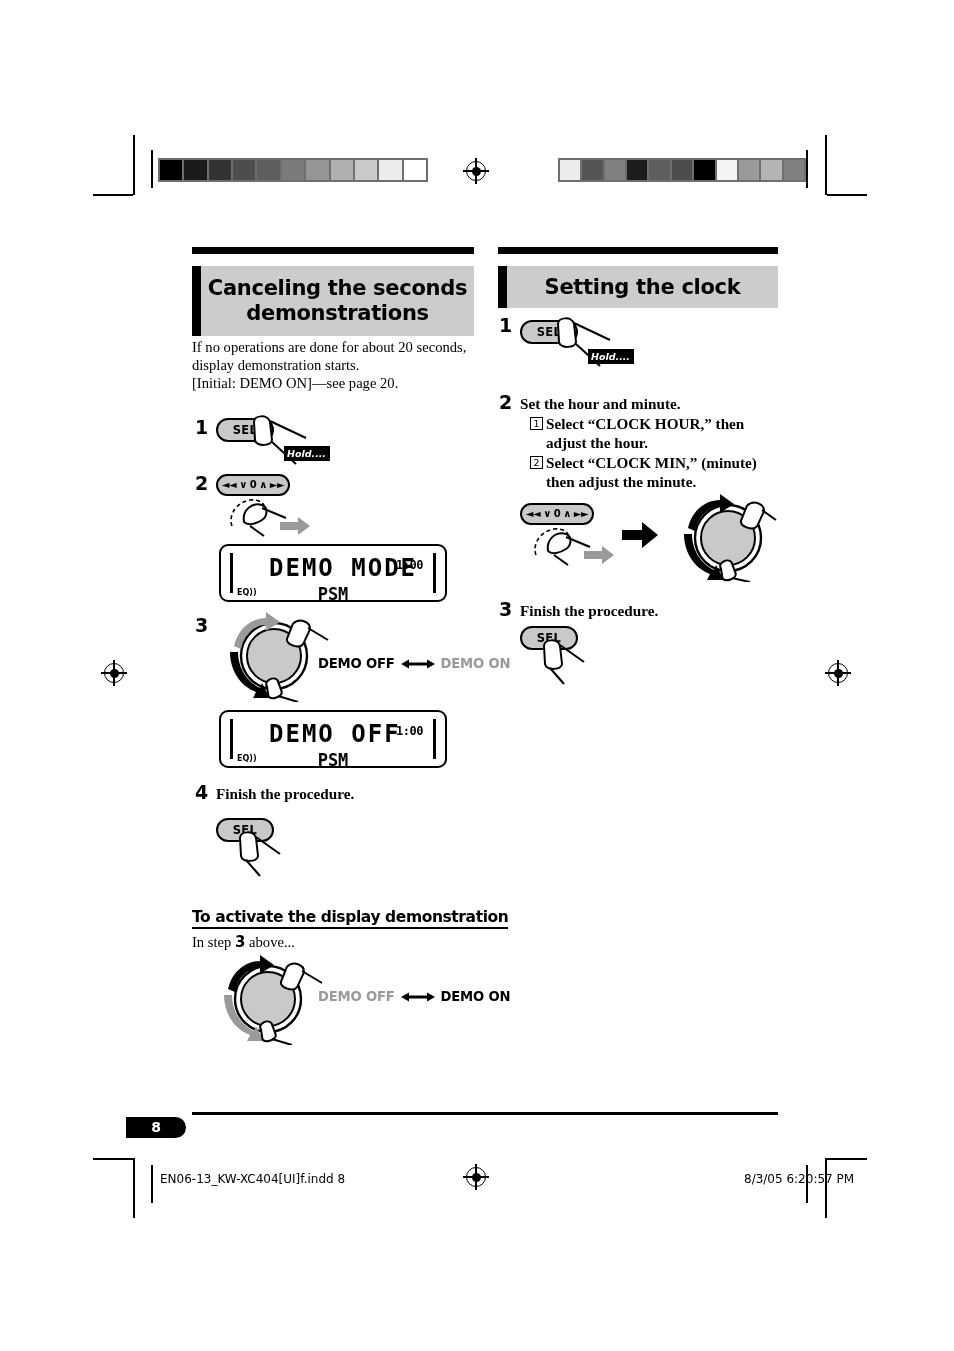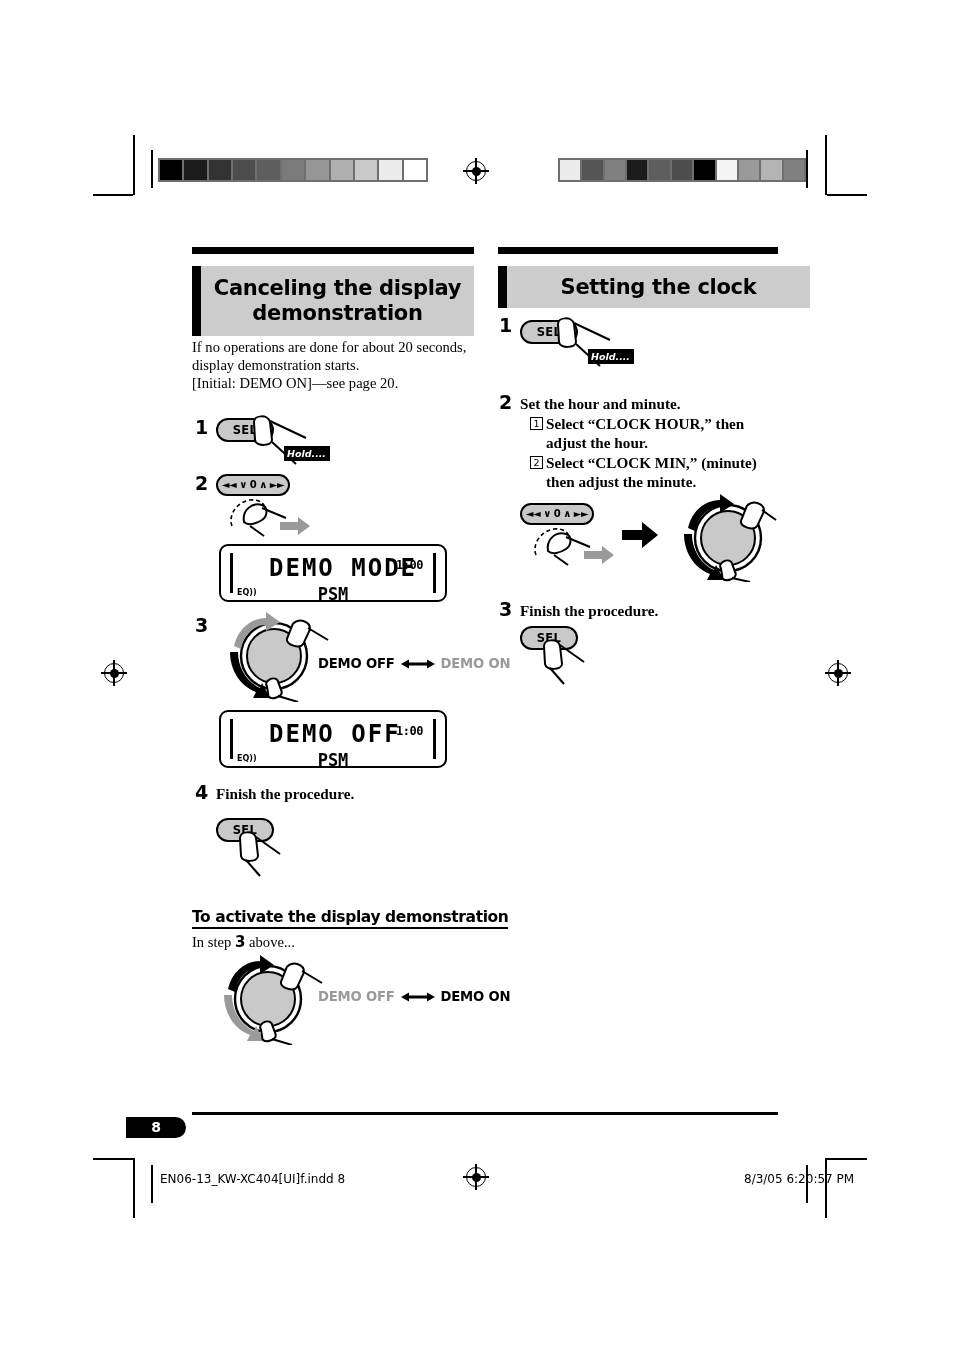--- a/index.html
+++ b/index.html
@@ -293,21 +293,21 @@
 <div class="reg-target" style="left:828px; top:663px;">
     <i></i>
   </div>
 <div class="reg-target" style="left:466px; top:1167px;">
     <i></i>
   </div>
 
 <div class="rule-top" style="left:192px; top:247px; width:282px;"></div>
 <div class="rule-top" style="left:498px; top:247px; width:280px;"></div>
 
-<div class="sec-head" style="left:192px; top:266px; width:282px; height:70px;">Canceling the display demonstration</div>
+<div class="sec-head" style="left:192px; top:266px; width:282px; height:70px;">Canceling the seconds demonstrations</div>
 
 <div class="body-txt" style="left:192px; top:338px;">If no operations are done for about 20 seconds,</div>
 <div class="body-txt" style="left:192px; top:356px;">display demonstration starts.</div>
 <div class="body-txt italic" style="left:192px; top:374px;">[Initial: DEMO ON]—see page 20.</div>
 
 <div class="stepnum" style="left:195px; top:418px;">1</div>
 <div class="btn-sel" style="left:216px; top:418px;">SEL</div>
 <svg class="abs" style="left:248px; top:412px;" width="80" height="62" viewBox="0 0 80 62">
   <path d="M6 10 C6 3, 20 2, 22 10 L24 28 C24 34, 8 35, 7 28 Z" fill="#ffffff" stroke="#000" stroke-width="2"></path>
   <path d="M22 9 L58 26" stroke="#000" stroke-width="2" fill="none"></path>
@@ -391,21 +391,21 @@
 </svg>
 
 <div class="demo-row" style="left:318px; top:989px;">
   <span class="dim">DEMO OFF</span>
   <svg class="dbl-arrow" width="34" height="12" viewBox="0 0 34 12">
     <path d="M0 6 L8 1.5 L8 4.5 L26 4.5 L26 1.5 L34 6 L26 10.5 L26 7.5 L8 7.5 L8 10.5 Z" fill="#000"></path>
   </svg>
   <span class="demo-on">DEMO ON</span>
 </div>
 
-<div class="sec-head" style="left:498px; top:266px; width:312px; height:42px; padding-top:9px;">Setting the clock</div>
+<div class="sec-head" style="left:498px; top:266px; width:280px; height:42px; padding-top:9px;">Setting the clock</div>
 
 <div class="stepnum" style="left:499px; top:316px;">1</div>
 <div class="btn-sel" style="left:520px; top:320px;">SEL</div>
 <svg class="abs" style="left:552px; top:314px;" width="80" height="62" viewBox="0 0 80 62">
   <path d="M6 10 C6 3, 20 2, 22 10 L24 28 C24 34, 8 35, 7 28 Z" fill="#ffffff" stroke="#000" stroke-width="2"></path>
   <path d="M22 9 L58 26" stroke="#000" stroke-width="2" fill="none"></path>
   <path d="M24 30 L48 52" stroke="#000" stroke-width="2" fill="none"></path>
 </svg>
 <div class="hold-tag" style="left:588px; top:349px;">Hold....</div>
 

